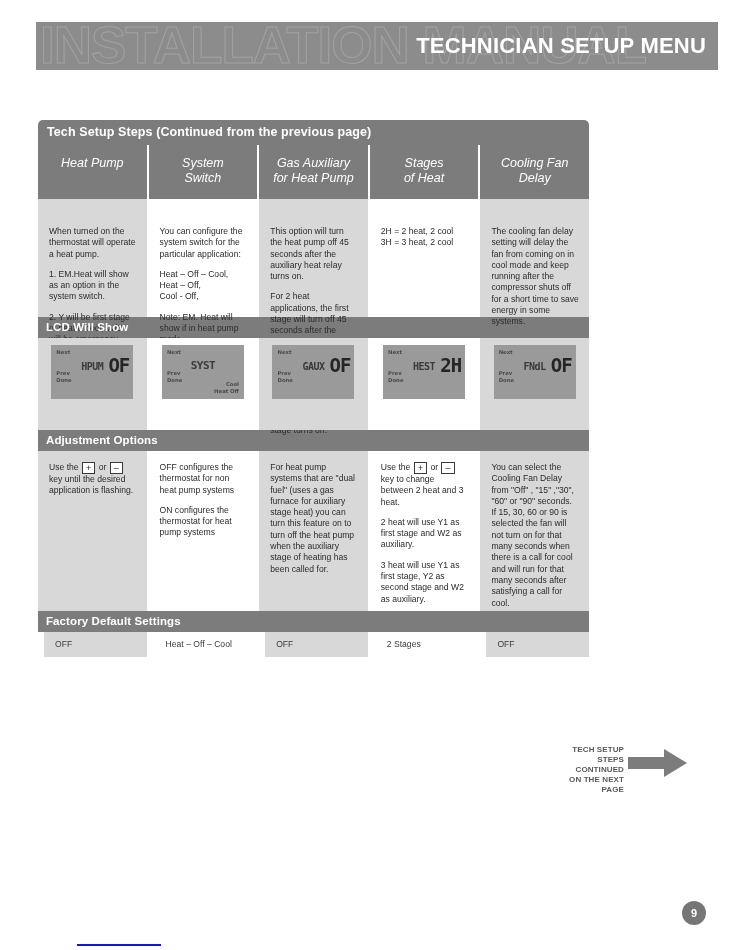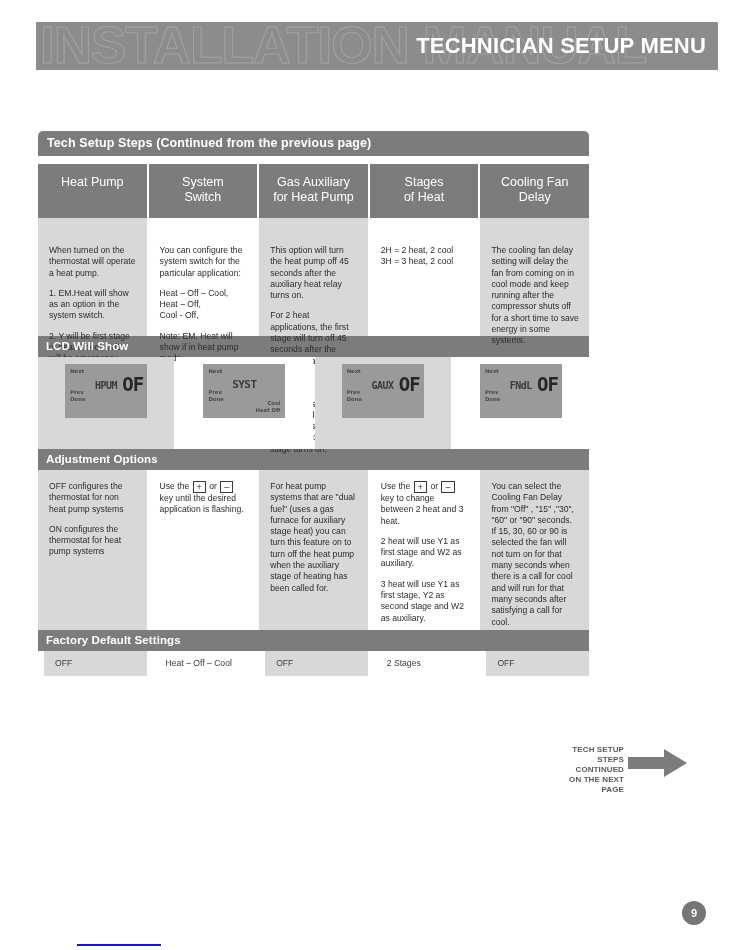--- a/index.html
+++ b/index.html
@@ -46,21 +46,21 @@
     font-size: 22px;
     font-weight: bold;
     letter-spacing: 0.2px;
     white-space: nowrap;
   }
 
   
   .table {
     position: absolute;
     left: 38px;
-    top: 131px;
+    top: 120px;
     width: 551px;
   }
 
   .band {
     background: #7c7c7c;
     color: #ffffff;
     font-size: 11.5px;
     font-weight: bold;
     padding: 4px 8px 5px 8px;
     letter-spacing: 0.1px;
@@ -75,21 +75,21 @@
     display: flex;
     gap: 2px;
     width: 100%;
   }
   .col {
     width: 20%;
     flex: 1 1 20%;
   }
 
   
-  .head-row { margin-top: 8px; }
+  .head-row { margin-top: 0; font-style: italic; }
   .head-cell {
     background: #7c7c7c;
     color: #ffffff;
     text-align: center;
     font-size: 12.5px;
     line-height: 15px;
     padding: 11px 4px 12px 4px;
     height: 54px;
   }
 
@@ -349,40 +349,50 @@
             <div class="seg-small">GAUX</div>
             <div class="seg-big">OF</div>
             <div class="lbl-prevdone">Prev<br>Done</div>
           </div>
         </div>
       </div>
     <div class="col">
         <div class="lcd-cell">
           <div class="lcd">
             <div class="lbl-next">Next</div>
+            <div class="seg-small">HEST</div>
+            <div class="seg-big">2H</div>
+            <div class="lbl-prevdone">Prev<br>Done</div>
+          </div>
+        </div>
+      </div>
+    <div class="col">
+        <div class="lcd-cell">
+          <div class="lcd">
+            <div class="lbl-next">Next</div>
             <div class="seg-small">FNdL</div>
             <div class="seg-big">OF</div>
             <div class="lbl-prevdone">Prev<br>Done</div>
           </div>
         </div>
       </div>
   </div>
 
   <div class="band">Adjustment Options</div>
 
   <div class="cols adj-row">
     <div class="col">
         <div class="adj-cell">
+          <p>Use the <span class="keybox">+</span> or <span class="keybox">–</span> key until the desired application is flashing.</p>
+        </div>
+      </div>
+    <div class="col">
+        <div class="adj-cell">
           <p>OFF  configures the thermostat for non heat pump systems</p>
           <p>ON  configures the thermostat for heat pump systems</p>
-        </div>
-      </div>
-    <div class="col">
-        <div class="adj-cell">
-          <p>Use the <span class="keybox">+</span> or <span class="keybox">–</span> key until the desired application is flashing.</p>
         </div>
       </div>
     <div class="col">
         <div class="adj-cell">
           <p>For heat pump systems that are "dual fuel" (uses a gas furnace for auxiliary stage heat) you can turn this feature on to turn off the heat pump when the auxiliary stage of heating has been called for.</p>
         </div>
       </div>
     <div class="col">
         <div class="adj-cell">
           <p>Use the <span class="keybox">+</span> or <span class="keybox">–</span> key to change between 2 heat and 3 heat.</p>

